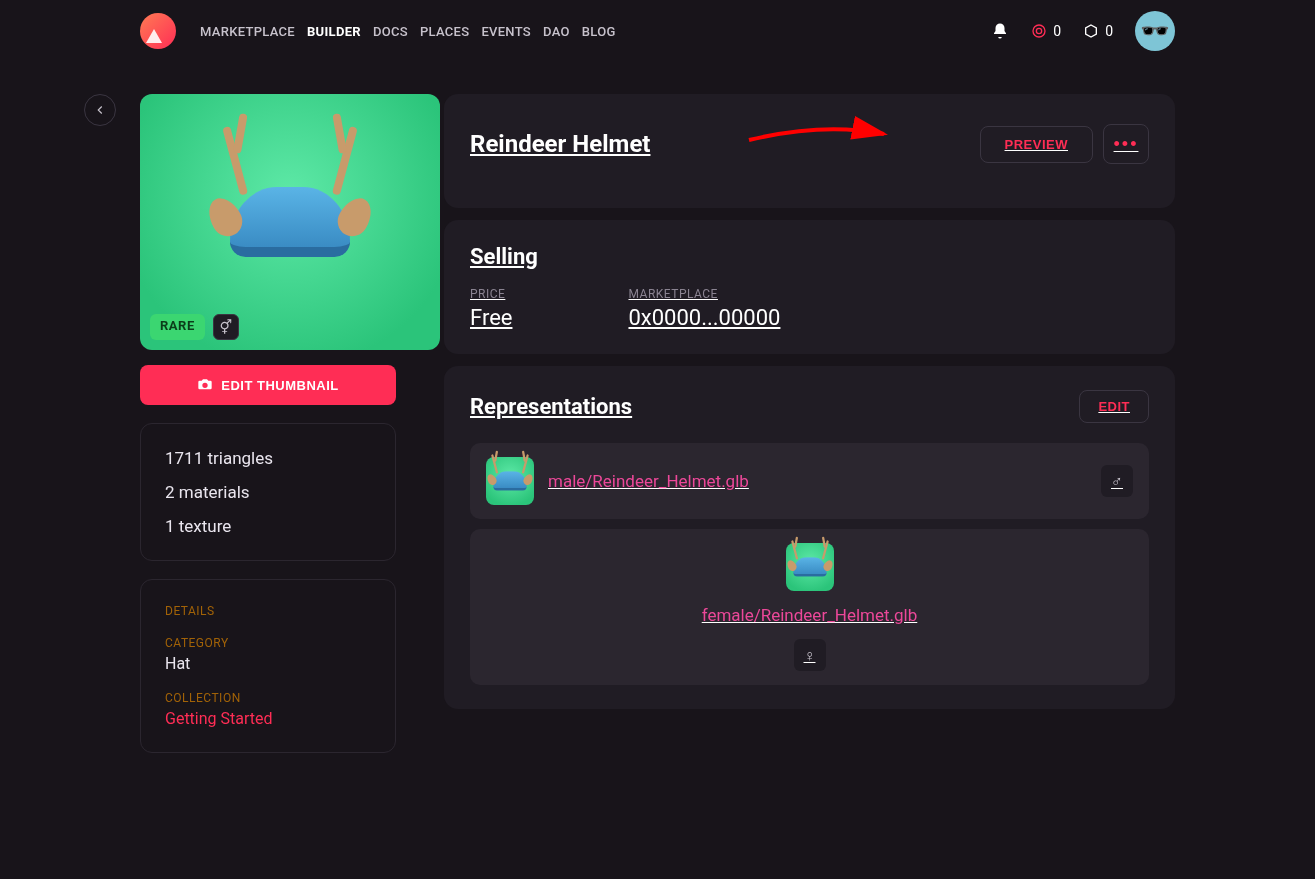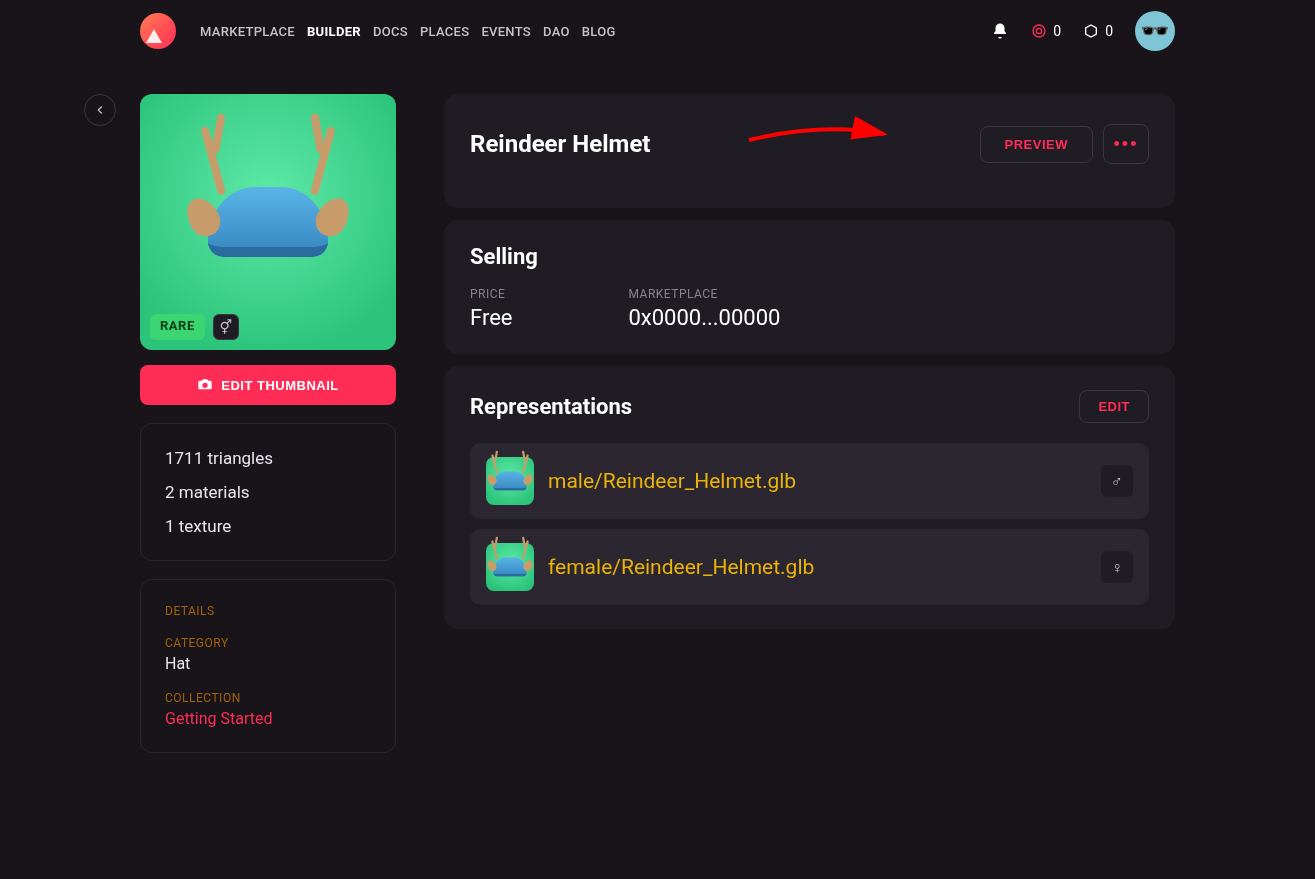--- a/index.html
+++ b/index.html
@@ -52,36 +52,36 @@
     font-size:24px;
   }
   
   
   .page {
     display:flex;
     gap:24px;
     padding: 32px 140px 0 140px;
   }
   .left-col { width:280px; flex-shrink:0; position:relative; }
-  .right-col { flex:1; display:flex; flex-direction:column; gap:12px; }
+  .right-col { flex:1; display:flex; flex-direction:column; gap:12px;text-decoration:underline; }
   
   .back-btn {
     position:absolute;
     left:-56px; top:0;
     width:32px; height:32px;
     border:1px solid #3a3541;
     border-radius:50%;
     display:flex; align-items:center; justify-content:center;
     color:#c7c2cc;
     cursor:pointer;
   }
   
   
   .thumb {
-    width:256px; height:256px;
+    width:300px; height:256px;
     border-radius:12px;
     background: radial-gradient(circle at 50% 40%, #5ee9a7 0%, #2bc47a 80%);
     position:relative;
     overflow:hidden;
   }
   .thumb-inner {
     position:absolute; inset:0;
     display:flex; align-items:center; justify-content:center;
   }
   
@@ -214,30 +214,30 @@
   .reps-header .section-title { margin-bottom:0; flex:1; }
   
   .rep-item {
     background:#2b262f;
     border-radius:10px;
     padding:14px 16px;
     display:flex; align-items:center;
     gap:14px;
     margin-bottom:10px;
   }
-  .rep-item:last-child { margin-bottom:0; }
+  .rep-item:last-child { margin-bottom:0;flex-direction:column; }
   .rep-thumb {
     width:48px; height:48px;
     border-radius:8px;
     background: radial-gradient(circle at 50% 40%, #5ee9a7 0%, #2bc47a 80%);
     display:flex; align-items:center; justify-content:center;
     flex-shrink:0;
   }
   .rep-thumb .mini { transform:scale(.28); transform-origin:center; }
-  .rep-name { flex:1; font-size:21px; color:#eab308; }
+  .rep-name { flex:1; font-size:17px; color:#ec4899; }
   .rep-gender {
     width:32px; height:32px;
     background:#201c24;
     border-radius:6px;
     display:flex; align-items:center; justify-content:center;
     color:#c7c2cc;
     font-size:16px;
   }
   
   

